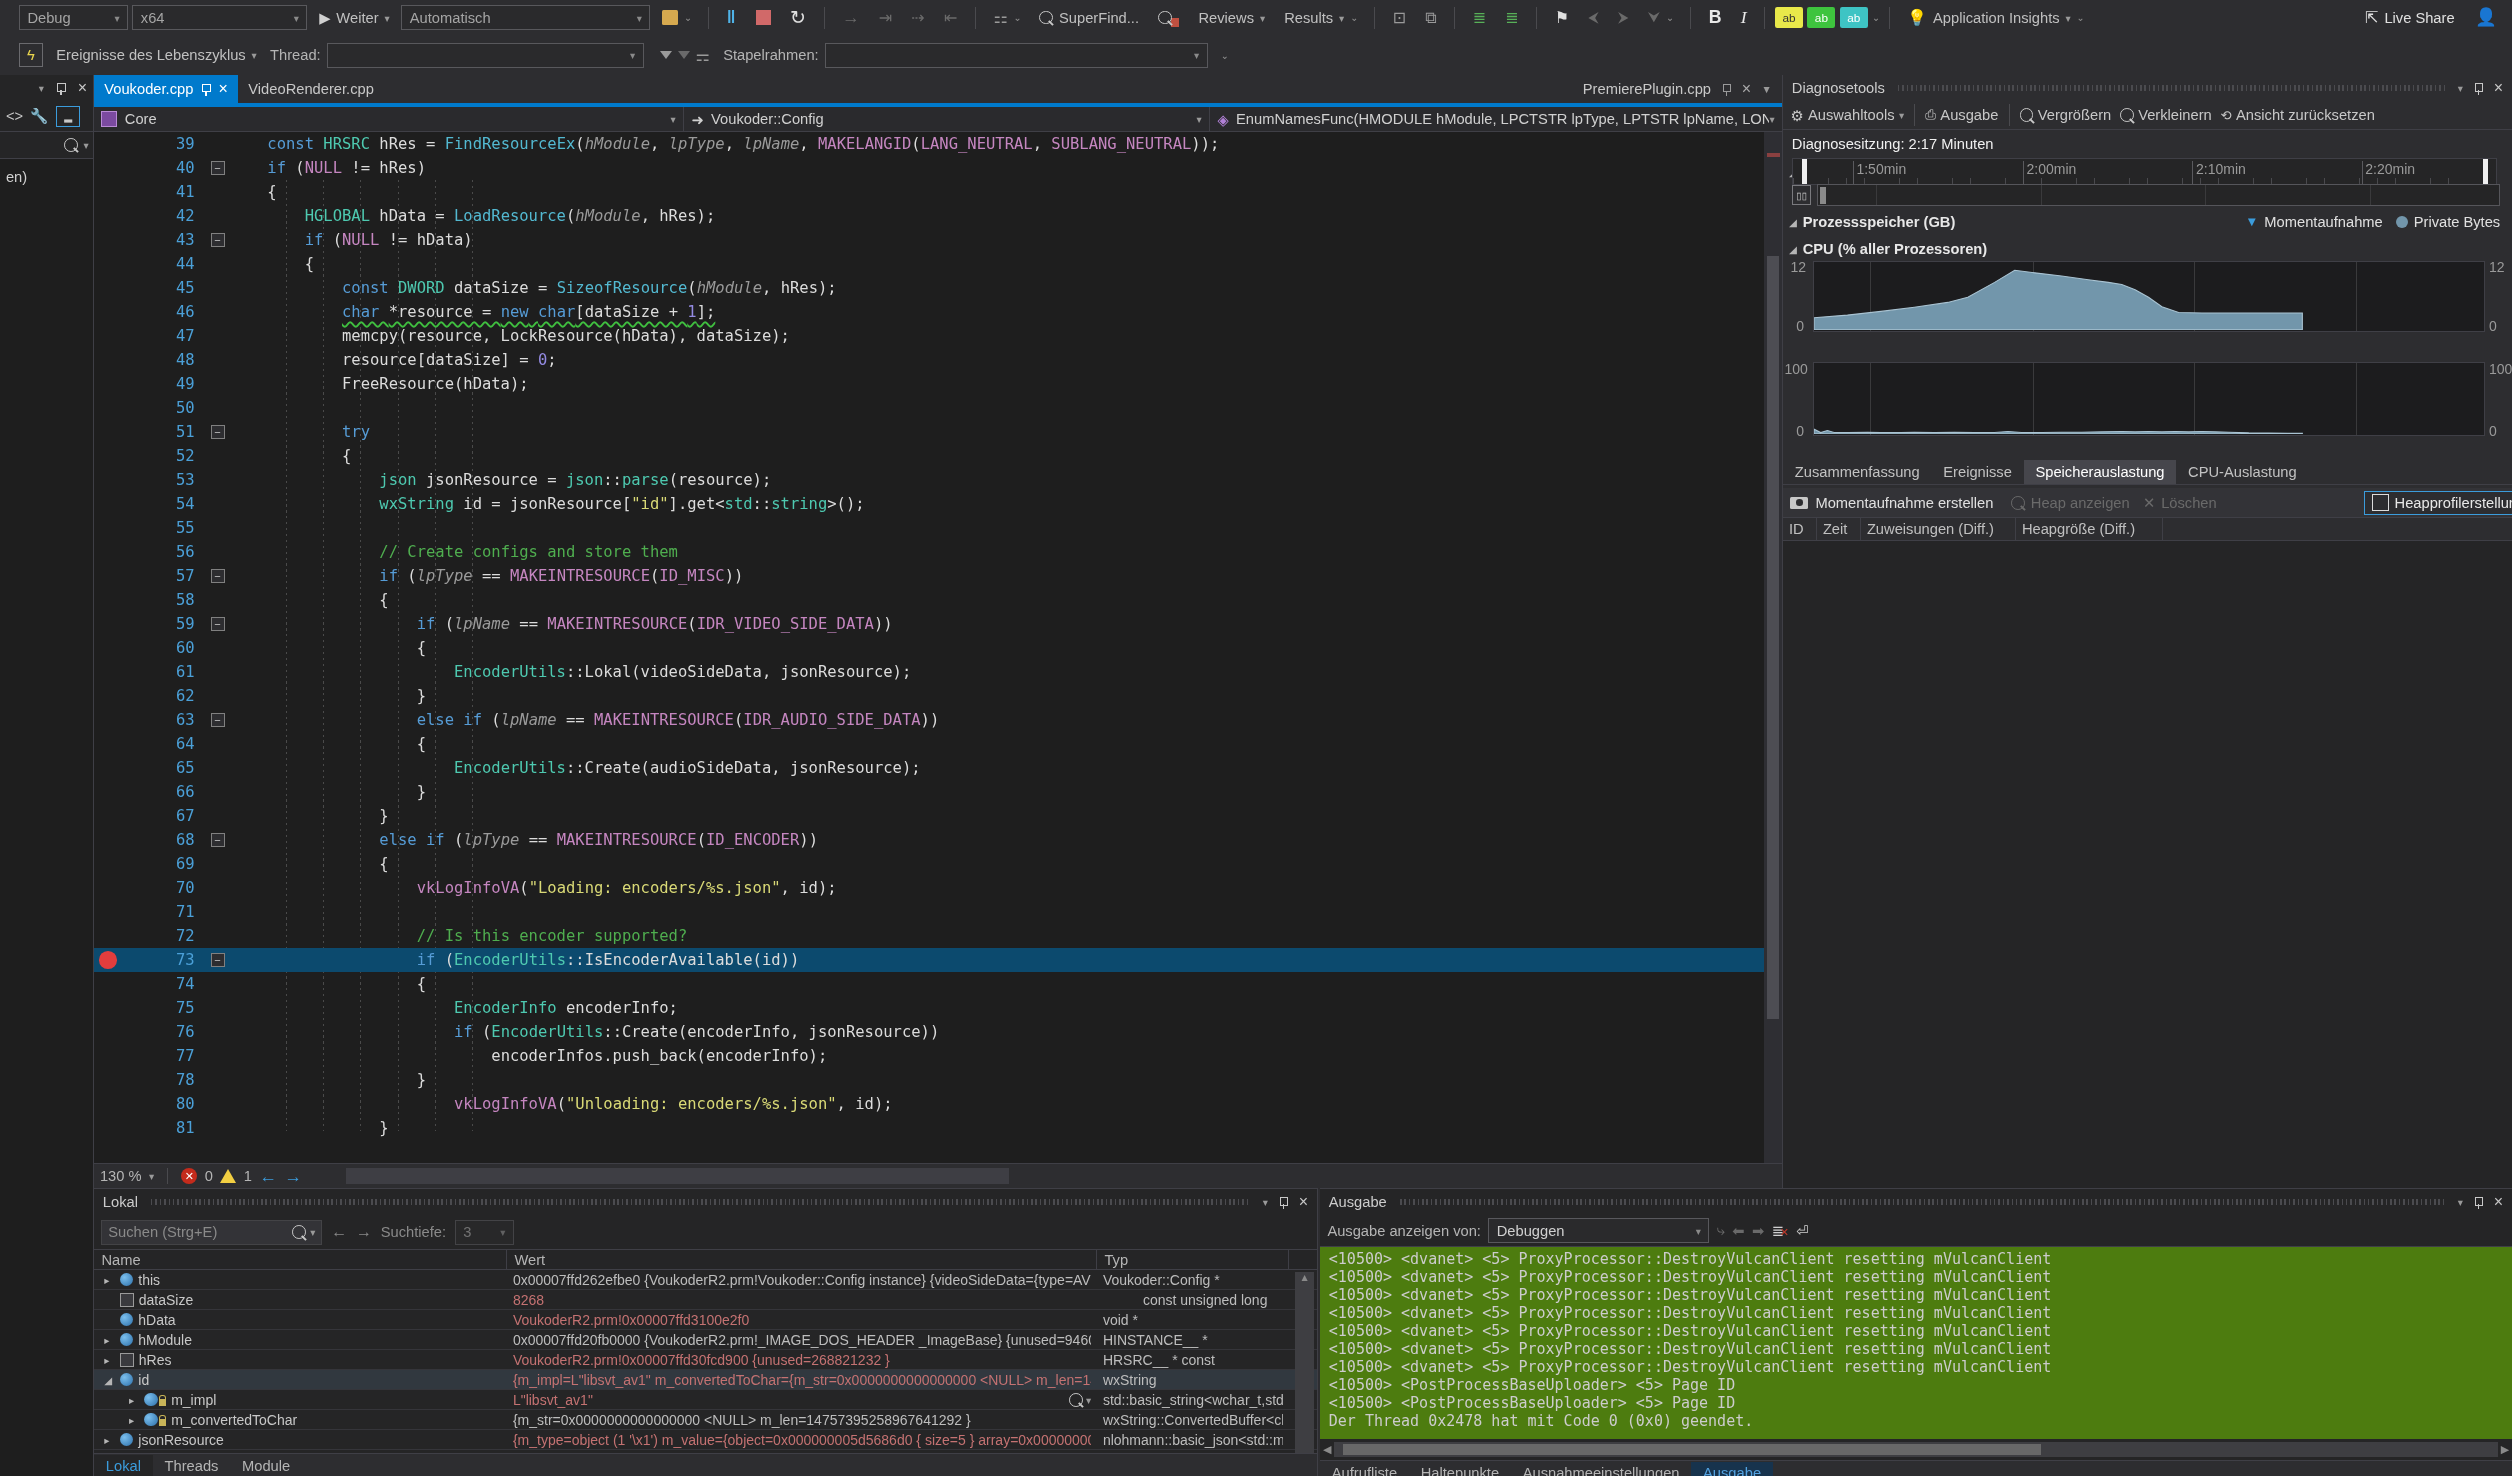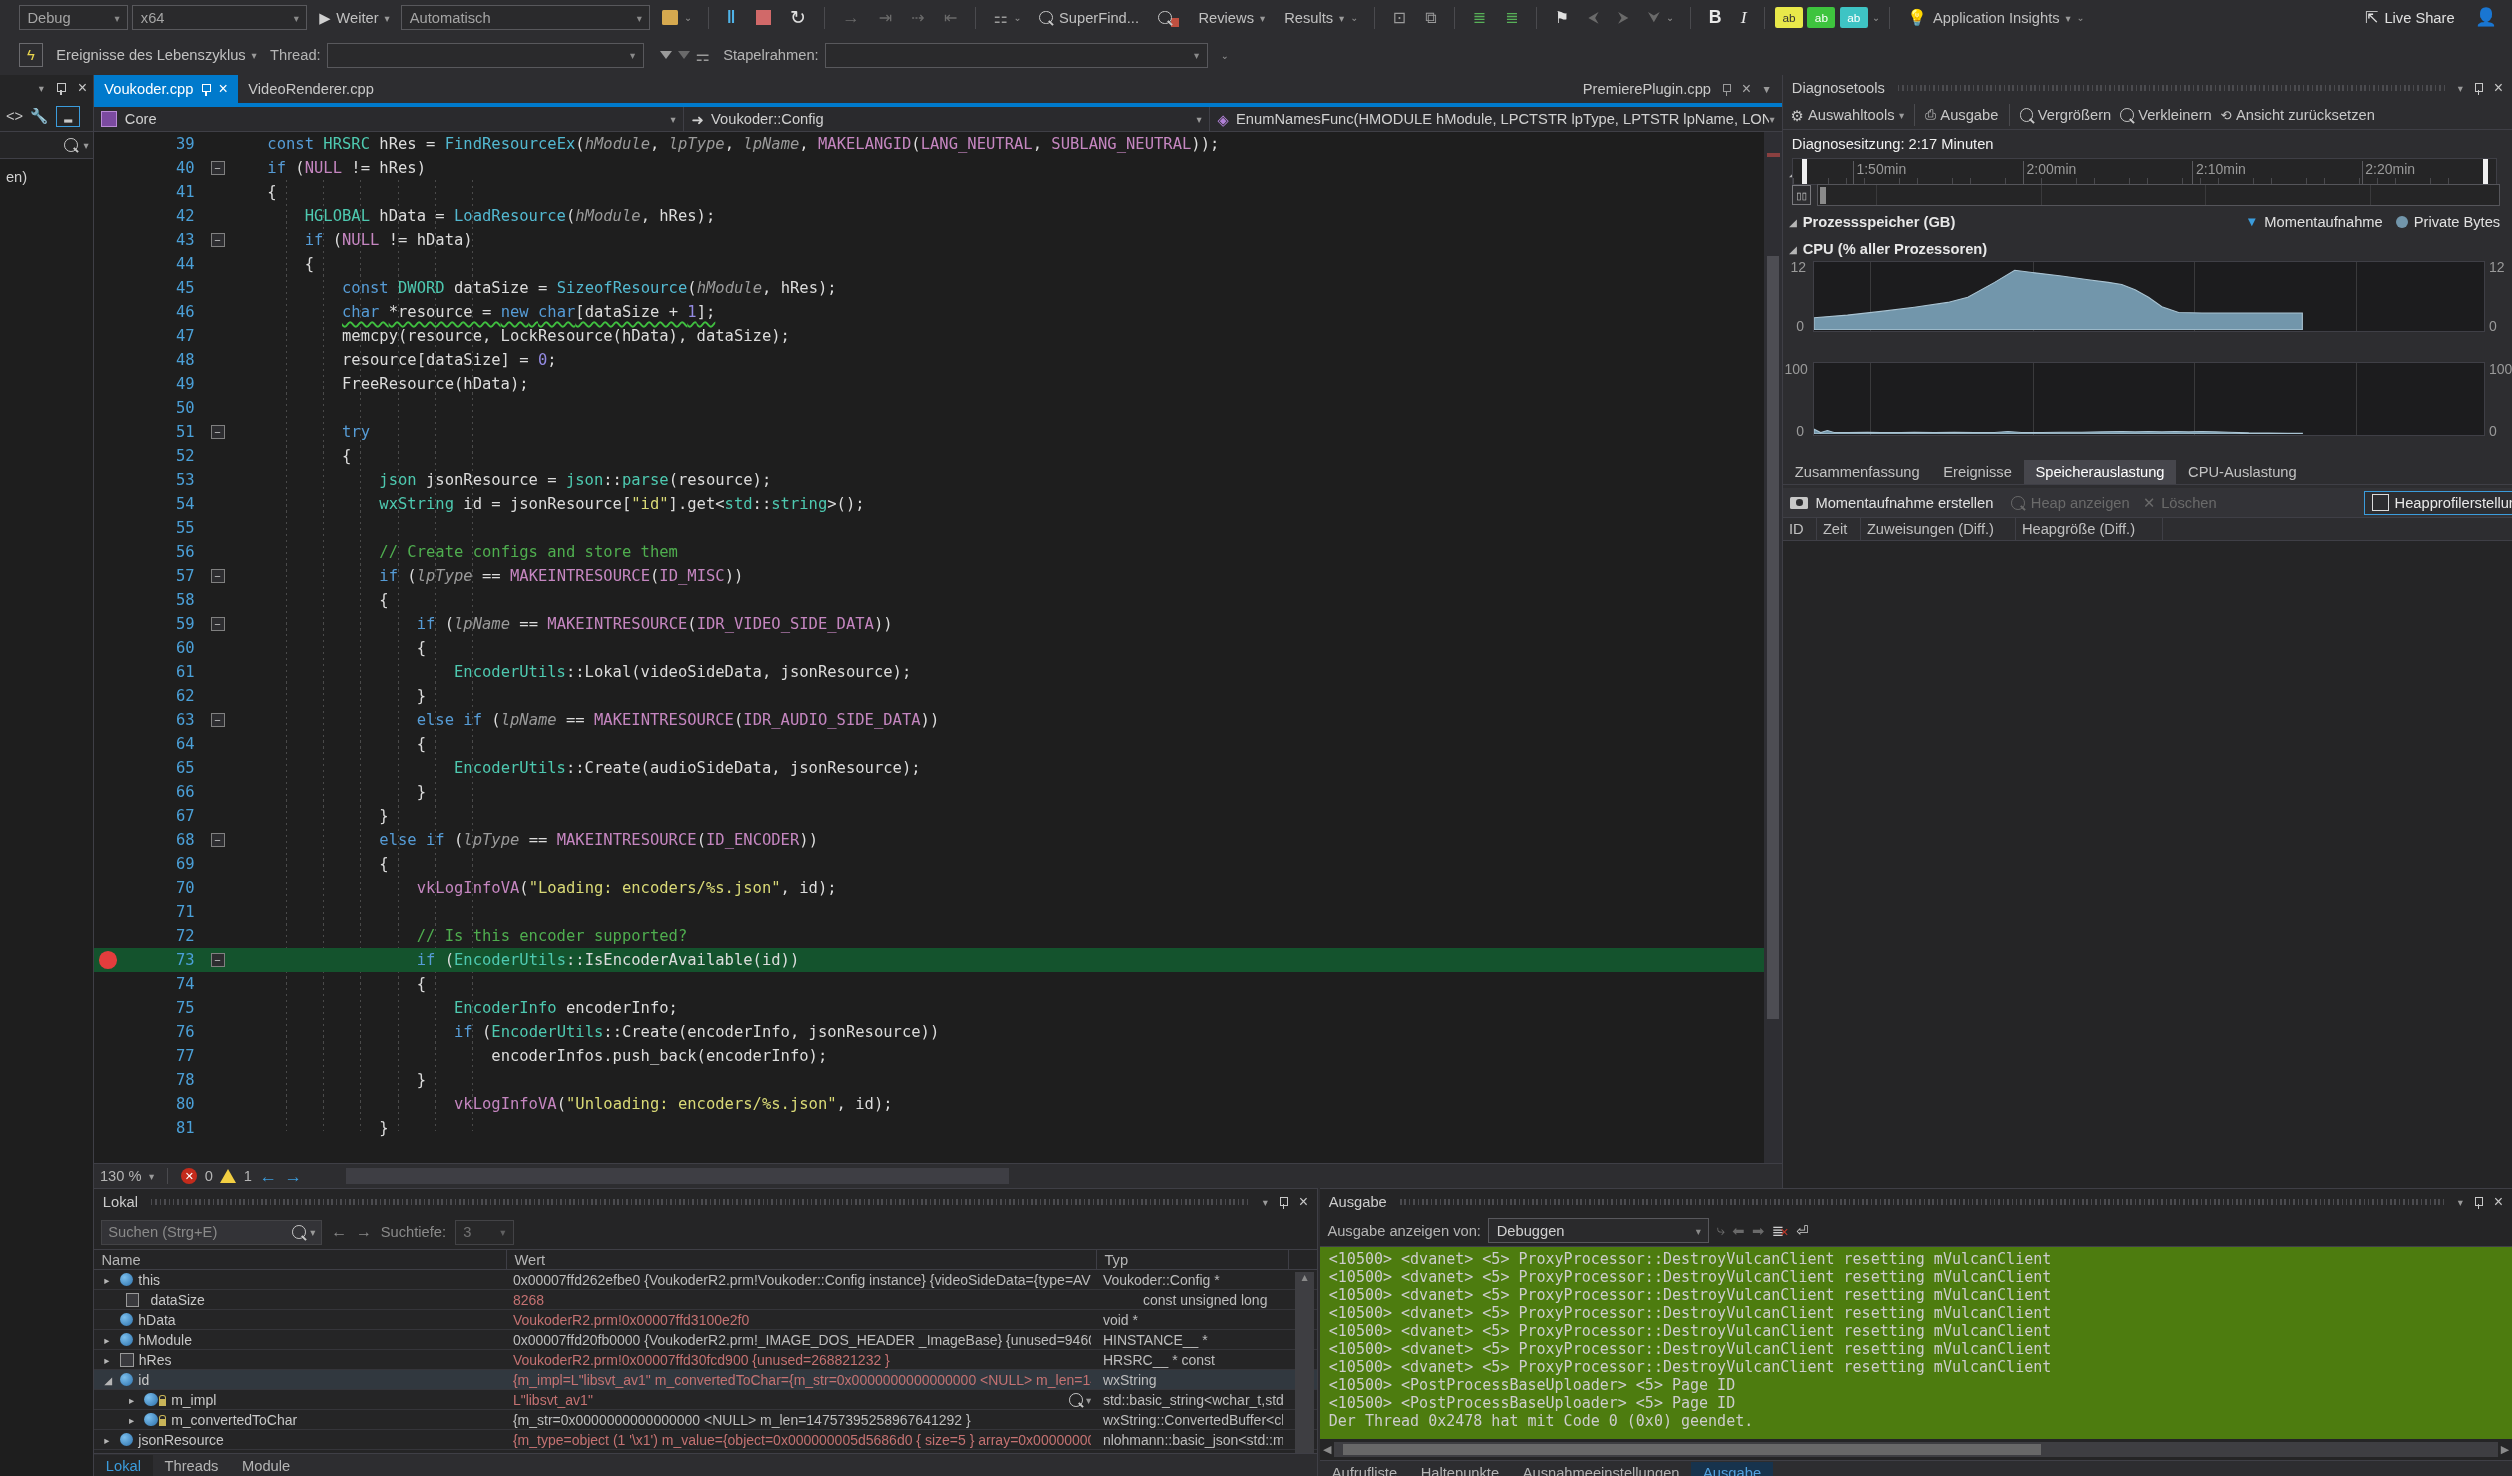--- a/index.html
+++ b/index.html
@@ -26,21 +26,21 @@
   .titlebtns{display:flex;gap:10.3px;align-items:center}
   .funnel{width:0;height:0;border-left:6.6px solid transparent;border-right:6.6px solid transparent;border-top:8.8px solid #9a9a9a;display:inline-block}
   .sphere{width:13.3px;height:13.3px;border-radius:50%;background:radial-gradient(circle at 4.4px 4.4px,#7cc0ee,#2b6ea8);display:inline-block;flex:none}
   .valbox{width:11.8px;height:11.8px;border:1.5px solid #9a9a9a;background:#3a3a3e;display:inline-block;flex:none}
   .lock{width:7.4px;height:6.6px;background:#c8b458;position:relative;display:inline-block;flex:none;margin-left:-4.4px;margin-top:5.9px}
   .lock::before{content:"";position:absolute;top:-4.4px;left:0.7px;width:4.4px;height:3.7px;border:1.5px solid #c8b458;border-bottom:none;border-radius:2.9px 2.9px 0 0}
   .foldbox{width:14px;height:14px;border:0.7px solid #808080;background:#2d2d30;color:#c8c8c8;font-size:11px;
            display:flex;align-items:center;justify-content:center;box-sizing:border-box;line-height:1}
   
   .code-line{height:24px;white-space:pre;display:flex;align-items:center;position:relative}
-  .code-line.current{background:#14532d}
+  .code-line.current{background:#0c4a6e}
   .bp-col{width:28px;flex:none;height:100%;display:flex;align-items:center;justify-content:center}
   .bp-dot{width:17.7px;height:17.7px;border-radius:50%;background:#e33d3d}
   .lnum{width:83px;flex:none;text-align:right;color:#4ba0d8;font-family:"DejaVu Sans Mono",monospace;font-size:15.5px;padding-right:10.3px;box-sizing:border-box}
   .foldcol{width:25px;flex:none;display:flex;align-items:center;justify-content:center}
   .ctext{font-family:"DejaVu Sans Mono",monospace;font-size:15.5px;white-space:pre}
   .tk-k{color:#569cd6}.tk-t{color:#4ec9b0}.tk-m{color:#c586c0}.tk-f{color:#53b9d1}
   .tk-s{color:#d9d976}.tk-c{color:#4fae4f}.tk-n{color:#948be3}.tk-p{color:#9a9a9a;font-style:italic}.tk-w{color:#dcdcdc}
   .squiggle{text-decoration:underline;text-decoration-style:wavy;text-decoration-color:#3fbf3f;text-underline-offset:4.4px;text-decoration-thickness:1.5px}
   .guide{position:absolute;width:0.7px;background:repeating-linear-gradient(180deg,#4a4a4a 0 2.2px,transparent 2.2px 5.9px)}
   
@@ -485,21 +485,21 @@
             <span style="color: rgb(200, 200, 200);">this</span>
           </div>
           <div class="lcell" style="width: 590px; justify-content: space-between;">
             <span class="vgray" style="overflow: hidden; white-space: nowrap;">0x00007ffd262efbe0 {VoukoderR2.prm!Voukoder::Config instance} {videoSideData={type=AVMED...</span>
           </div>
           <div class="lcell" style="width: 192px;">
             <span class="vgray" style="overflow: hidden; white-space: nowrap;">Voukoder::Config *</span>
           </div>
         </div>
         <div class="lrow">
-          <div class="lcell" style="width: 413px; padding-left: 10.3px; gap: 11px;">
+          <div class="lcell" style="width: 413px; padding-left: 10.3px;">
             <span class="expander"></span>
             <span class="valbox"></span>
             <span style="color: rgb(200, 200, 200);">dataSize</span>
           </div>
           <div class="lcell" style="width: 590px; justify-content: space-between;">
             <span class="vred" style="overflow: hidden; white-space: nowrap;">8268</span>
           </div>
           <div class="lcell" style="width: 192px;">
             <span class="vgray" style="overflow: hidden; white-space: nowrap; margin-left: 40px;">const unsigned long</span>
           </div>

